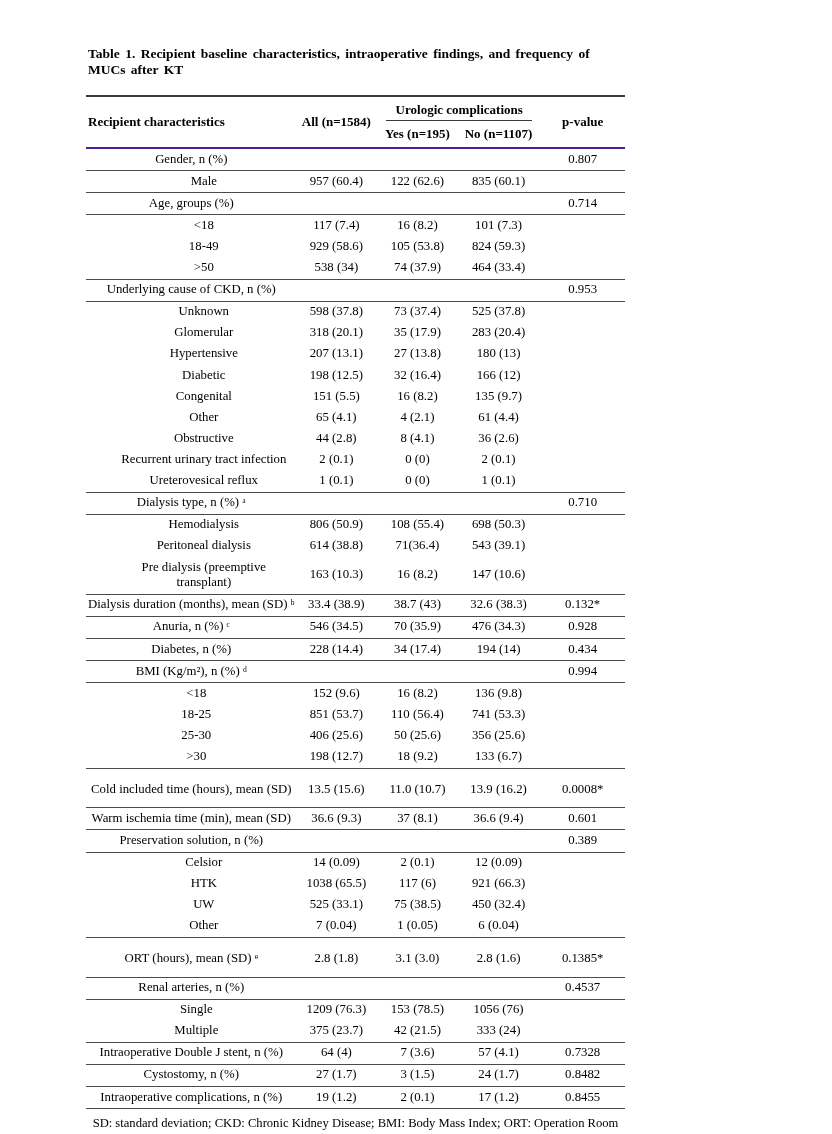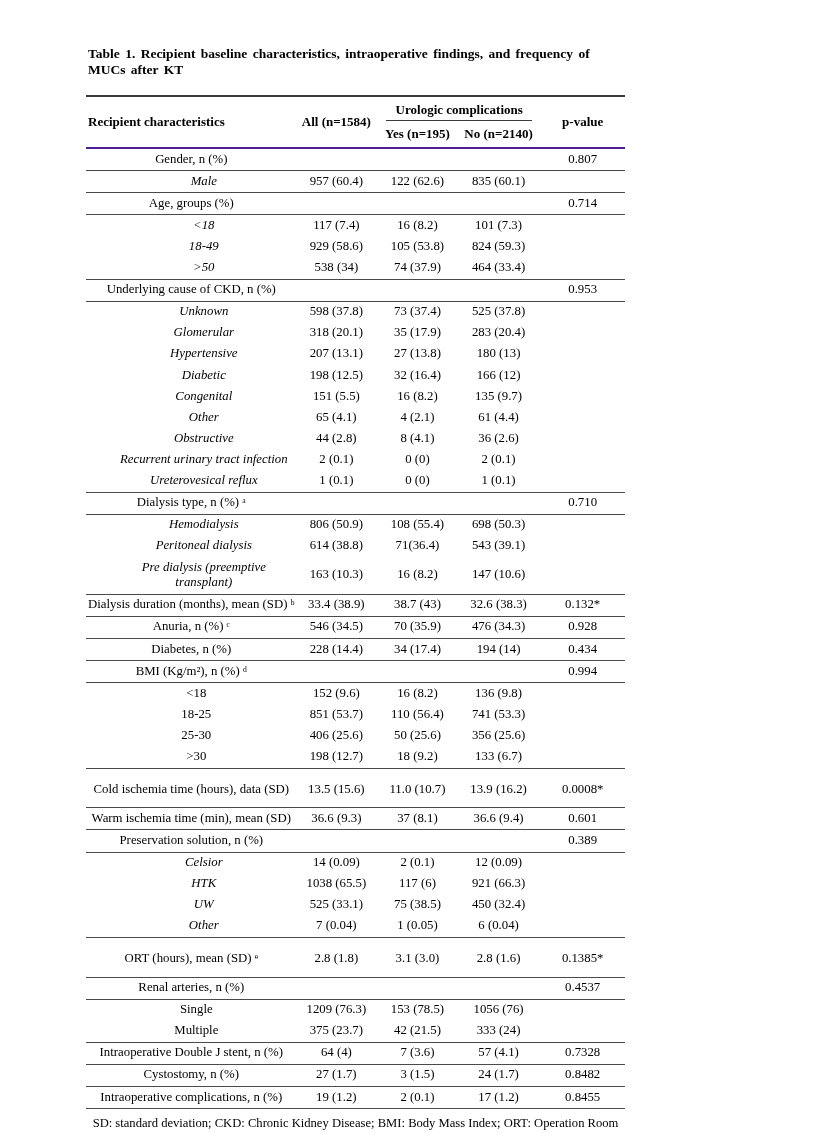--- a/index.html
+++ b/index.html
@@ -52,21 +52,21 @@
   thead tr.sub th { padding: 3px 0 5px; }
   tbody td {
     font-size: 12.8px;
     line-height: 1.22;
     padding: 2.5px 0 3px;
     vertical-align: middle;
   }
   td.c-label { text-align: center; padding-left: 2px; }
   td.c-num   { text-align: center; }
   td.c-label.ind1 { padding-left: 12px; }
-  td.c-label.ind2 { padding-left: 27px; font-style: italic; }
+  td.c-label.ind2 { padding-left: 27px; }
   tr.rule { border-bottom: 1.5px solid #4a4a4a; }
   tr.tall td { padding-top: 13px; padding-bottom: 10px; }
   .footnote {
     font-size: 12.6px;
     line-height: 1.55;
     text-align: center;
     padding: 5px 2px 7px;
     border-bottom: 2px solid #3b3b3b;
   }
 </style>
@@ -89,21 +89,21 @@
       <tr>
         <th class="left" rowspan="2">Recipient characteristics</th>
         <th class="ctr" rowspan="2">All (n=1584)</th>
         <th class="ctr group-hd" colspan="2">
           <span class="group-inner">Urologic complications</span>
         </th>
         <th class="ctr" rowspan="2">p-value</th>
       </tr>
       <tr class="sub">
         <th class="ctr">Yes (n=195)</th>
-        <th class="ctr">No (n=2140)</th>
+        <th class="ctr">No (n=1107)</th>
       </tr>
     </thead>
     <tbody>
         <tr class="rule">
     <td class="c-label"><span class="lbl">Gender, n (%)</span></td>
     <td class="c-num"></td>
     <td class="c-num"></td>
     <td class="c-num"></td>
     <td class="c-num">0.807</td>
   </tr>
@@ -290,21 +290,21 @@
     <td class="c-num"></td>
   </tr>
         <tr class="rule">
     <td class="c-label ind1"><span class="lbl">&gt;30</span></td>
     <td class="c-num">198 (12.7)</td>
     <td class="c-num">18 (9.2)</td>
     <td class="c-num">133 (6.7)</td>
     <td class="c-num"></td>
   </tr>
         <tr class="rule tall">
-    <td class="c-label"><span class="lbl">Cold ischemia time (hours), data (SD)</span></td>
+    <td class="c-label"><span class="lbl">Cold included time (hours), mean (SD)</span></td>
     <td class="c-num">13.5 (15.6)</td>
     <td class="c-num">11.0 (10.7)</td>
     <td class="c-num">13.9 (16.2)</td>
     <td class="c-num">0.0008*</td>
   </tr>
         <tr class="rule">
     <td class="c-label"><span class="lbl">Warm ischemia time (min), mean (SD)</span></td>
     <td class="c-num">36.6 (9.3)</td>
     <td class="c-num">37 (8.1)</td>
     <td class="c-num">36.6 (9.4)</td>

